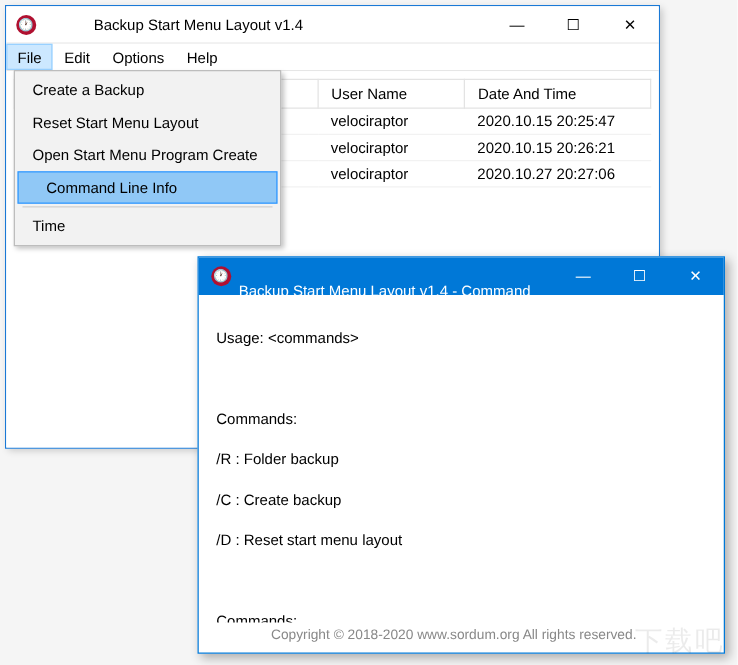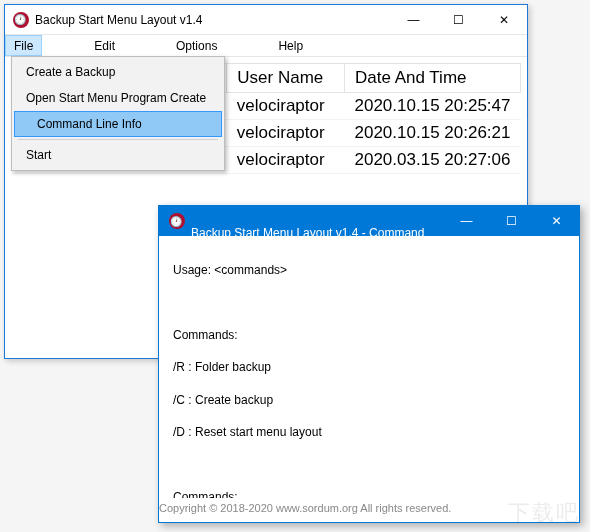--- a/index.html
+++ b/index.html
@@ -21,36 +21,35 @@
     color: #000; font-size: 12px;
     border-bottom: 1px solid #e6e6e6;
   }
   .titlebar .appicon {
     width: 16px; height: 16px; margin: 0 6px 0 8px;
     border-radius: 50%;
     background: #b01030;
     display: flex; align-items: center; justify-content: center;
     color: #fff; font-size: 10px;
   }
-  .titlebar .title { flex: 1; }
+  .titlebar .title { flex: 1; margin-left: 40px; }
   .winbtns { display: flex; height: 100%; }
   .winbtn {
     width: 45px; height: 100%;
     display: flex; align-items: center; justify-content: center;
     font-size: 12px; color: #000;
   }
   .winbtn.close { width: 46px; }
 
   
   .menubar {
     height: 22px; background: #fff;
     display: flex; align-items: stretch;
     font-size: 12px;
     border-bottom: 1px solid #e6e6e6;
-    gap: 43px;
   }
   .menuitem {
     padding: 0 9px; display: flex; align-items: center;
     cursor: default;
   }
   .menuitem.open {
     background: #cce8ff;
     border: 1px solid #99d1ff;
     padding: 0 8px;
   }
@@ -83,21 +82,21 @@
   
   .content {
     flex: 1; background: #fff; padding: 0; overflow: hidden;
     border: 0;
   }
   .tablewrap {
     margin: 6px; border: 0;
   }
   table.listview {
     width: 100%; border-collapse: collapse;
-    font-size: 17px;
+    font-size: 12px;
   }
   table.listview th {
     text-align: left; font-weight: normal;
     background: #fff;
     border: 1px solid #e3e3e3;
     padding: 4px 10px;
   }
   table.listview td {
     padding: 3px 10px;
     border-bottom: 1px solid #f2f2f2;
@@ -139,21 +138,21 @@
   }
 
   .subbody {
     flex: 1; padding: 10px 14px 6px 14px;
     font-size: 12px; line-height: 1.35;
     overflow: hidden;
     white-space: pre-line;
   }
   .footer {
     font-size: 11px; color: #888;
-    text-align: left; padding: 4px 12px 8px 0;
+    text-align: center; padding: 4px 12px 8px 0;
   }
 
   .watermark {
     position: absolute; right: 10px; bottom: 4px;
     color: rgba(0,0,0,0.08); font-size: 22px; font-weight: normal;
     letter-spacing: 2px; pointer-events: none;
     z-index: 200;
   }
 </style>
 </head>
@@ -194,34 +193,35 @@
             <td>2020.10.15 20:25:47</td>
           </tr>
           <tr>
             <td></td>
             <td>velociraptor</td>
             <td>2020.10.15 20:26:21</td>
           </tr>
           <tr>
             <td></td>
             <td>velociraptor</td>
-            <td>2020.03.15 20:27:06</td>
+            <td>2020.10.27 20:27:06</td>
           </tr>
         </tbody>
       </table>
     </div>
   </div>
 </div>
 
 <div class="dropdown">
   <div class="dditem">Create a Backup</div>
+  <div class="dditem">Reset Start Menu Layout</div>
   <div class="dditem">Open Start Menu Program Create</div>
   <div class="dditem highlight">Command Line Info</div>
   <div class="ddsep"></div>
-  <div class="dditem">Start</div>
+  <div class="dditem">Time</div>
 </div>
 
 <div class="subwin">
   <div class="subtitlebar">
     <span class="appicon">🕐</span>
     <span class="title">Backup Start Menu Layout v1.4 - Command Line Info</span>
     <div class="subwinbtns">
       <div class="subwinbtn">—</div>
       <div class="subwinbtn">☐</div>
       <div class="subwinbtn close">✕</div>

